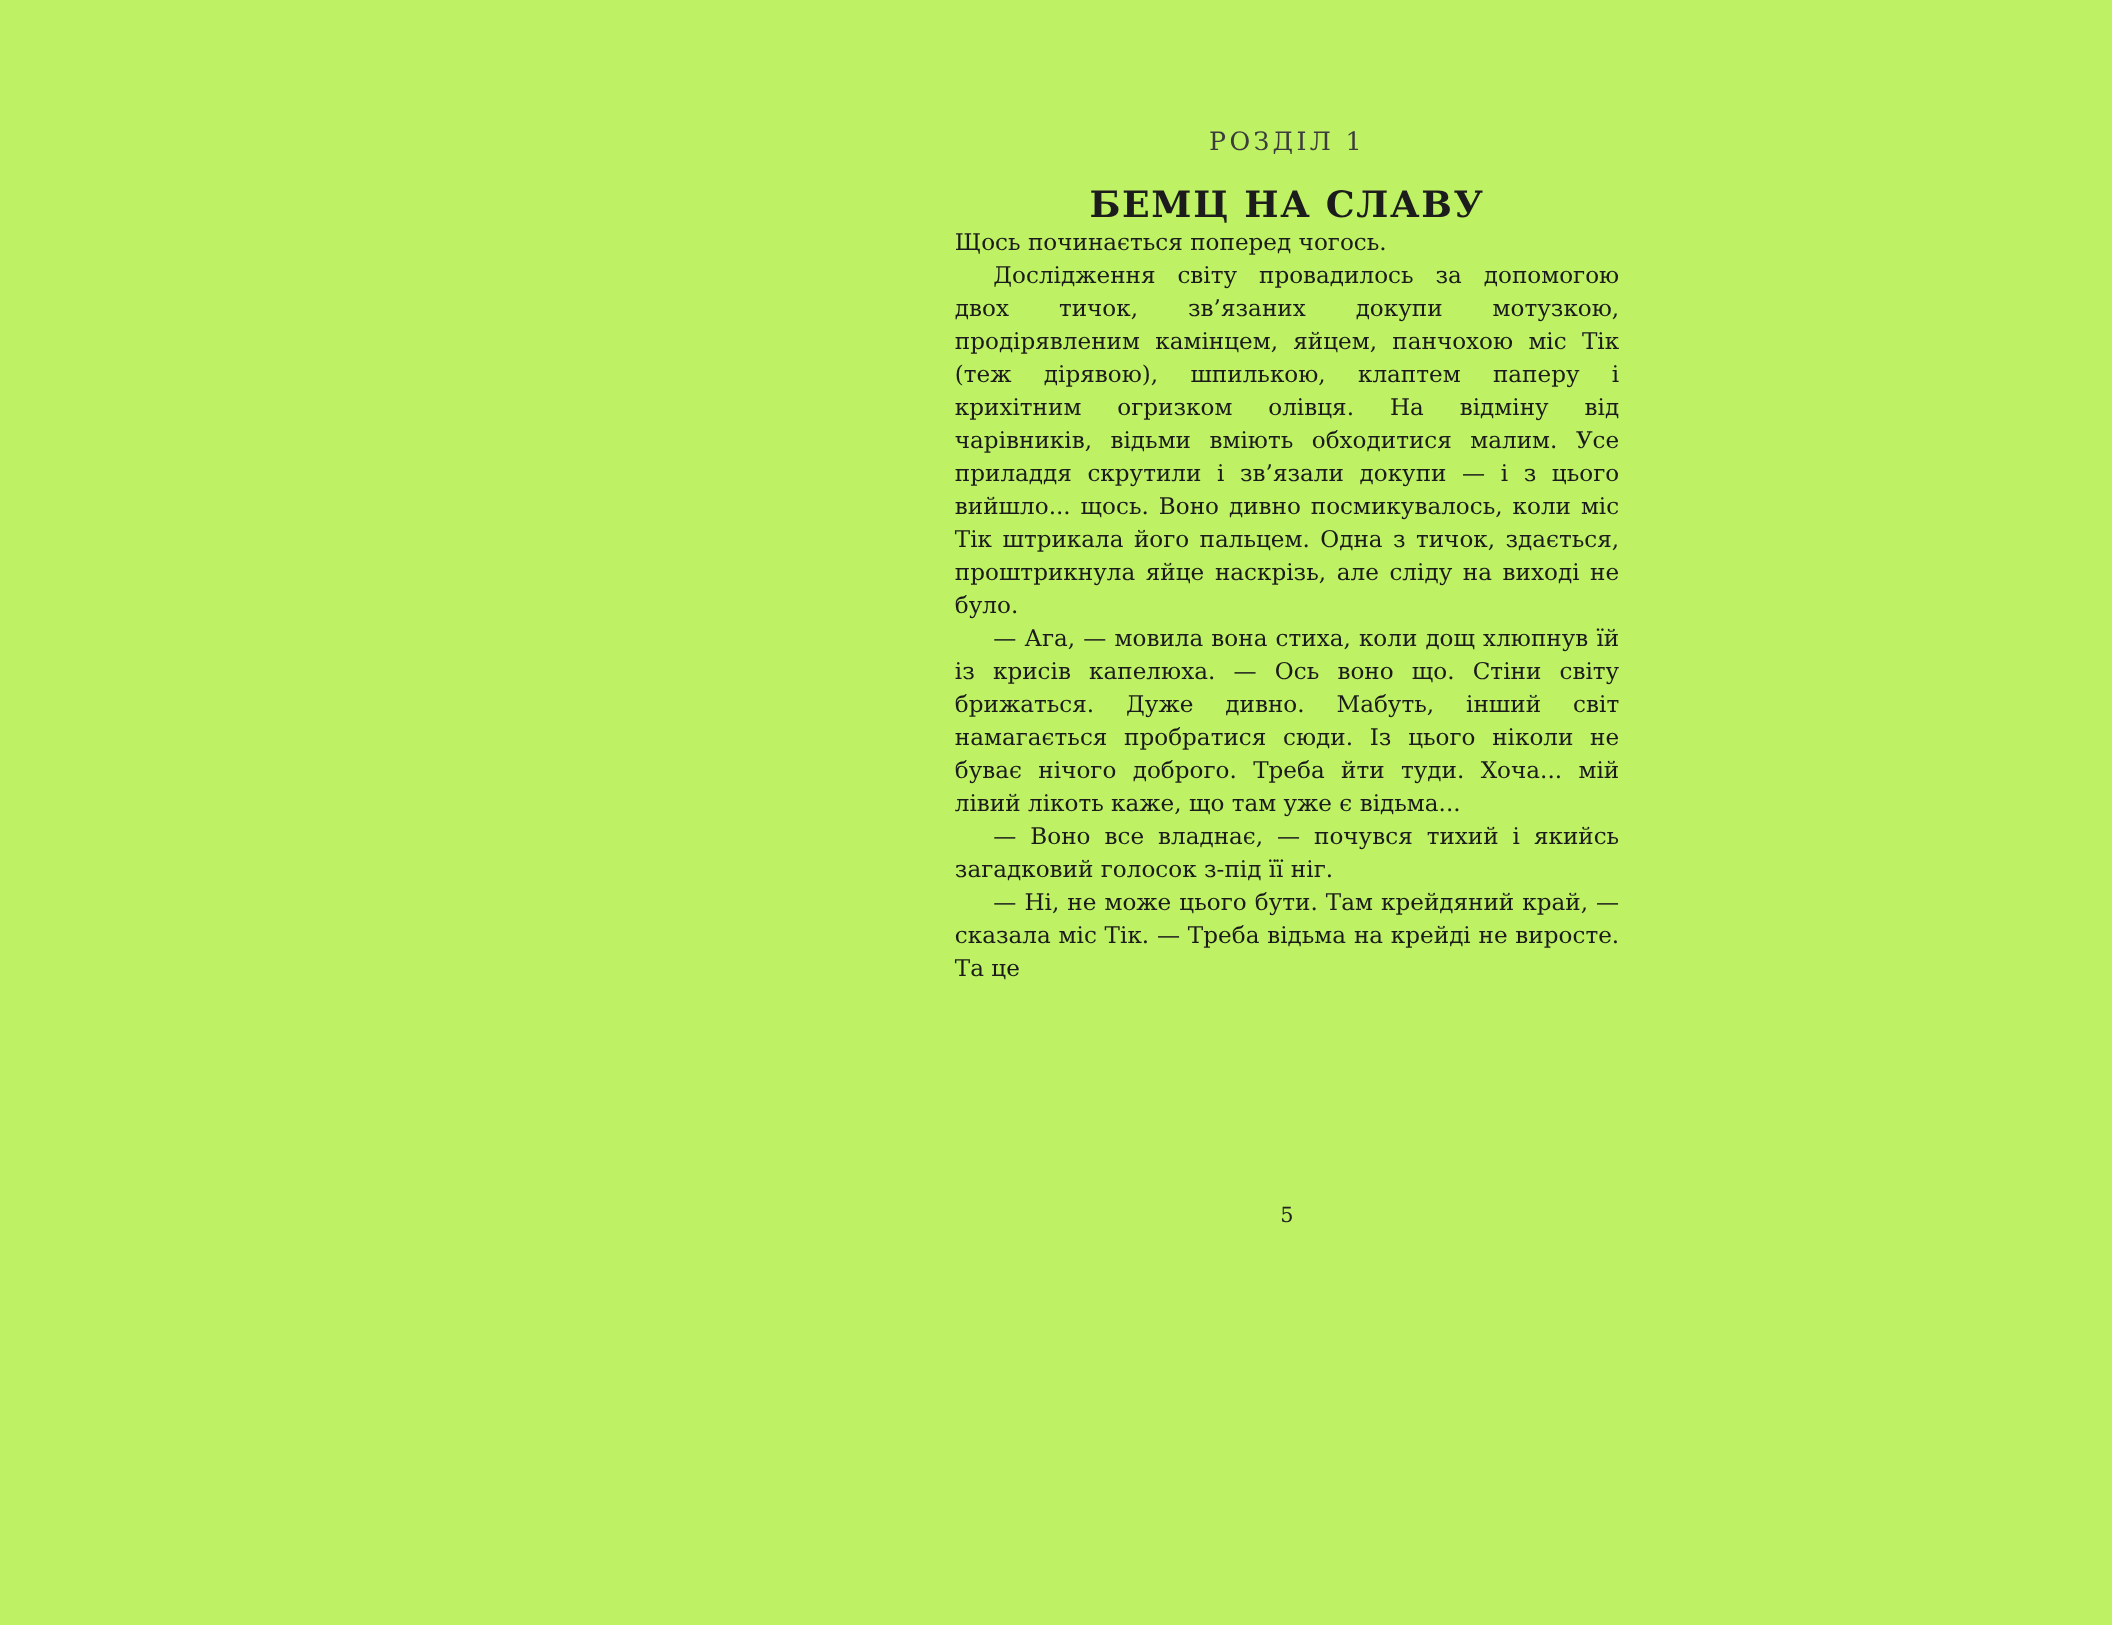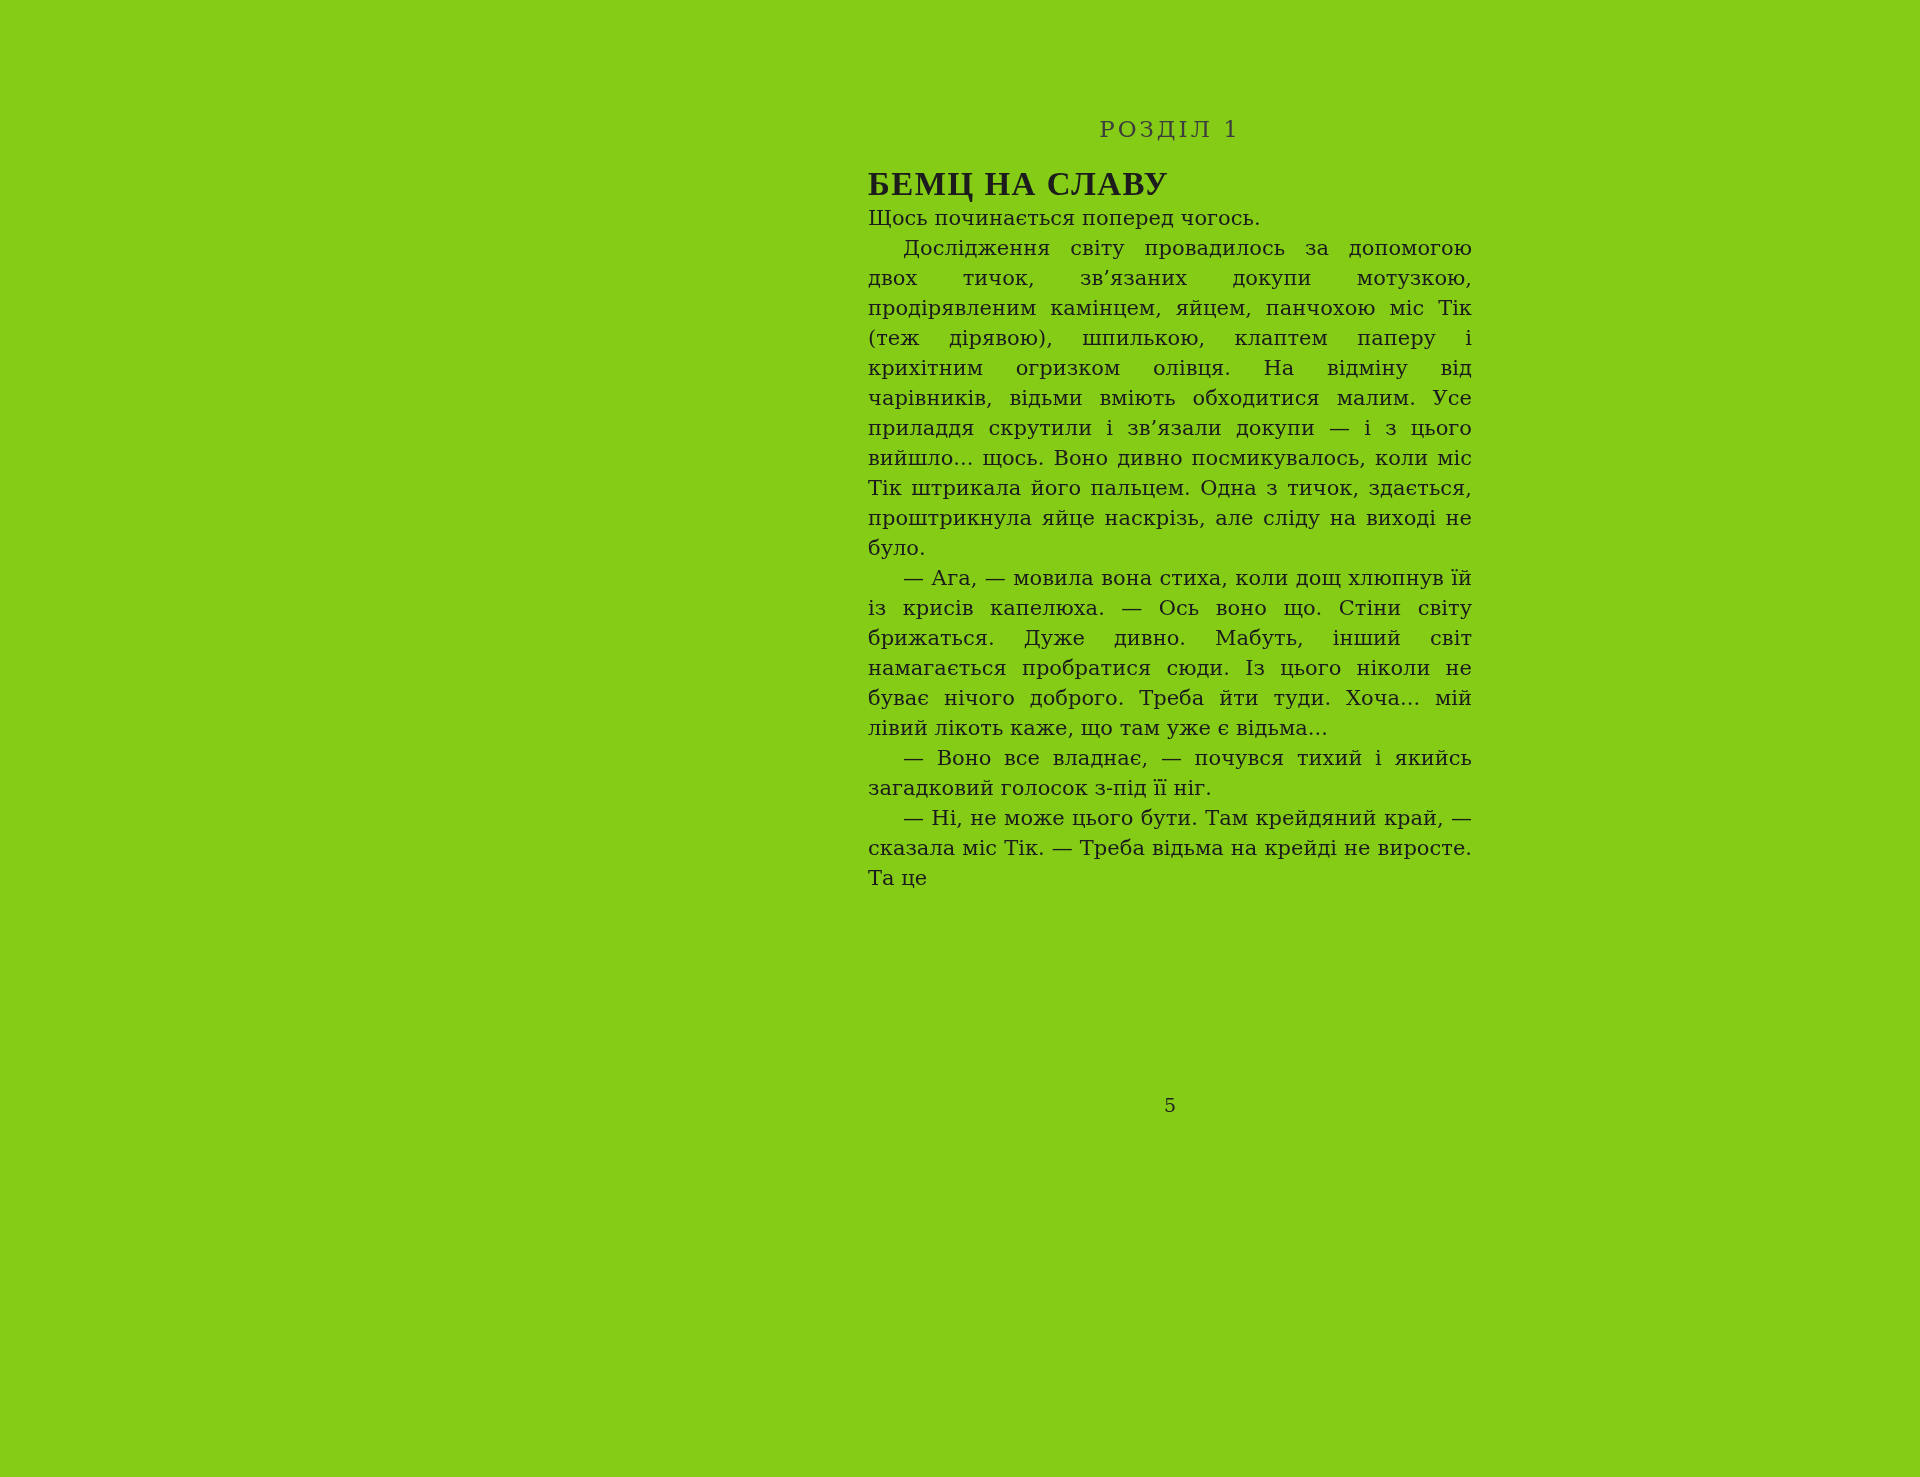--- a/index.html
+++ b/index.html
@@ -11,44 +11,44 @@
     width: 1920px;
     height: 1477px;
     position: relative;
     font-family: "DejaVu Serif", serif;
     color: #1b1b1b;
     overflow: hidden;
   }
   .page {
     position: absolute;
     inset: 0;
-    background: #84cc16;
+    background: #bef264;
   }
   .text-column {
     position: absolute;
     left: 868px;
     top: 0;
     width: 604px;
     height: 1477px;
   }
   .chapter-label {
     margin-top: 116px;
     text-align: center;
     font-size: 23px;
     letter-spacing: 3px;
     color: #3c3c3c;
     font-weight: 400;
   }
   .chapter-title {
     margin: 24px 0 0 0;
+    text-align: center;
     font-size: 33px;
     font-weight: 700;
     letter-spacing: 1.5px;
     color: #1c1c1c;
-    font-family: Liberation Serif, serif;
   }
   .body-text {
     font-size: 21px;
     line-height: 30px;
     text-align: justify;
     hyphens: manual;
     -webkit-hyphens: manual;
   }
   .body-text p {
     margin: 0;

